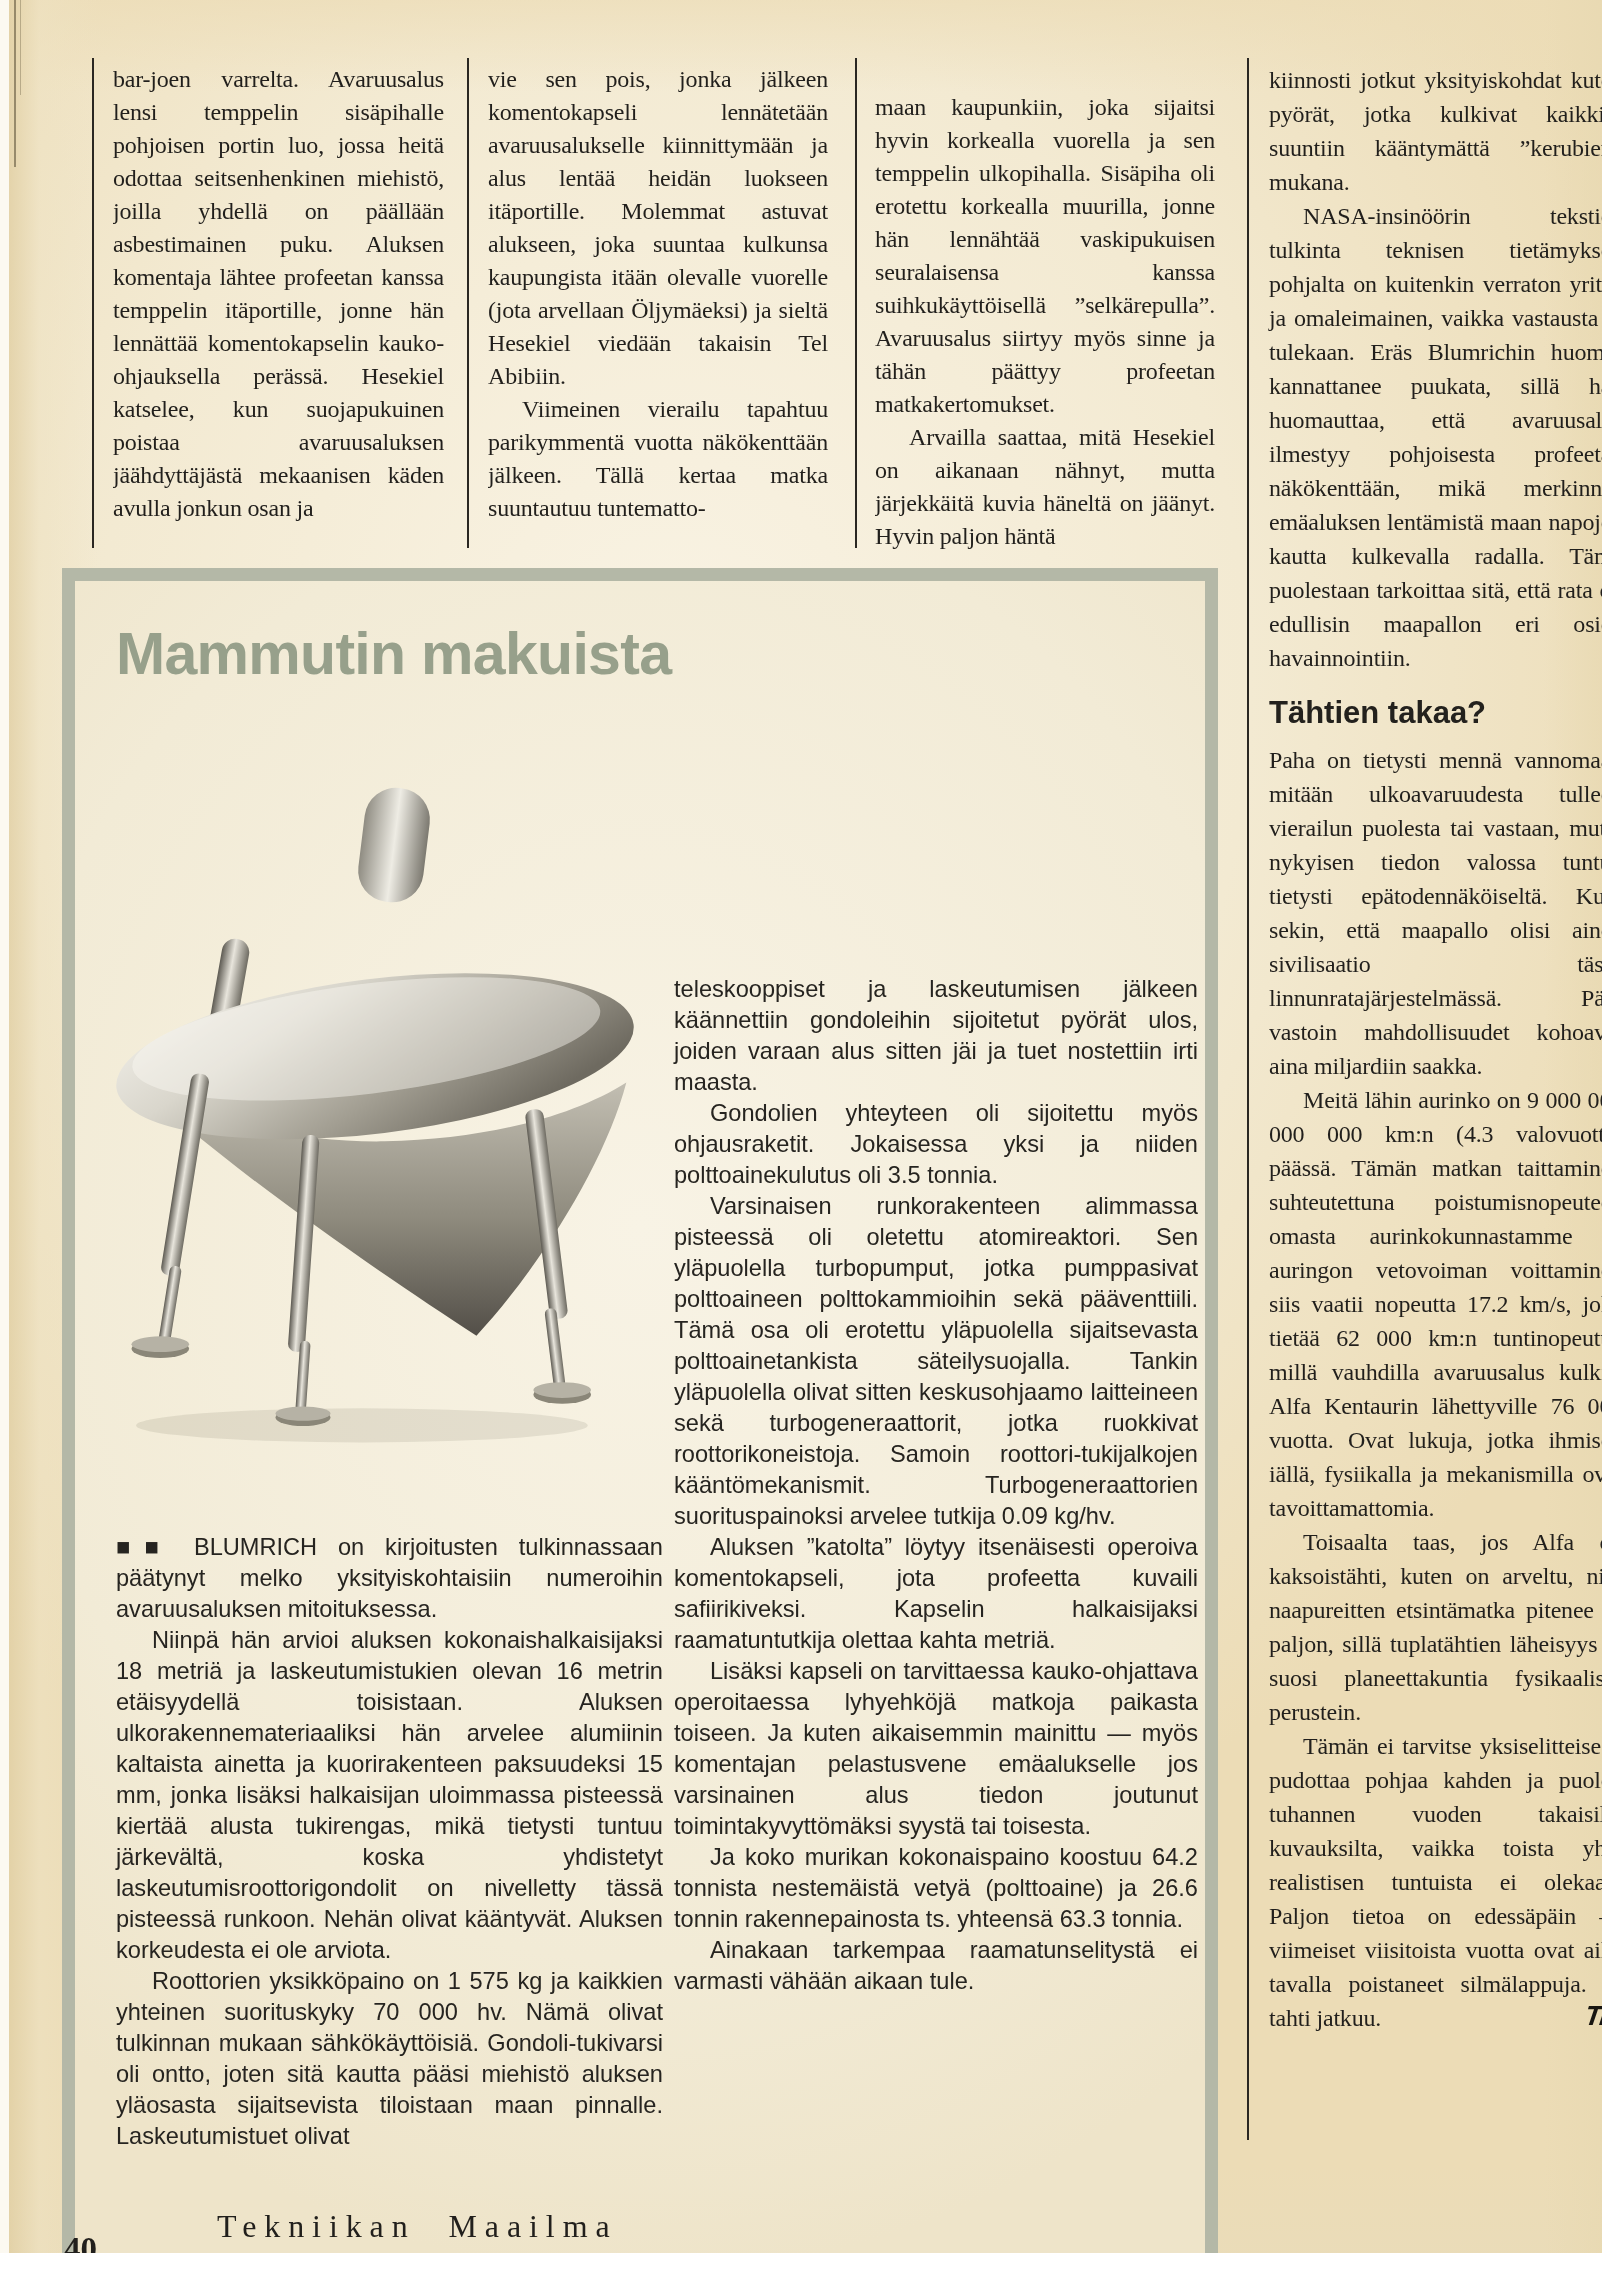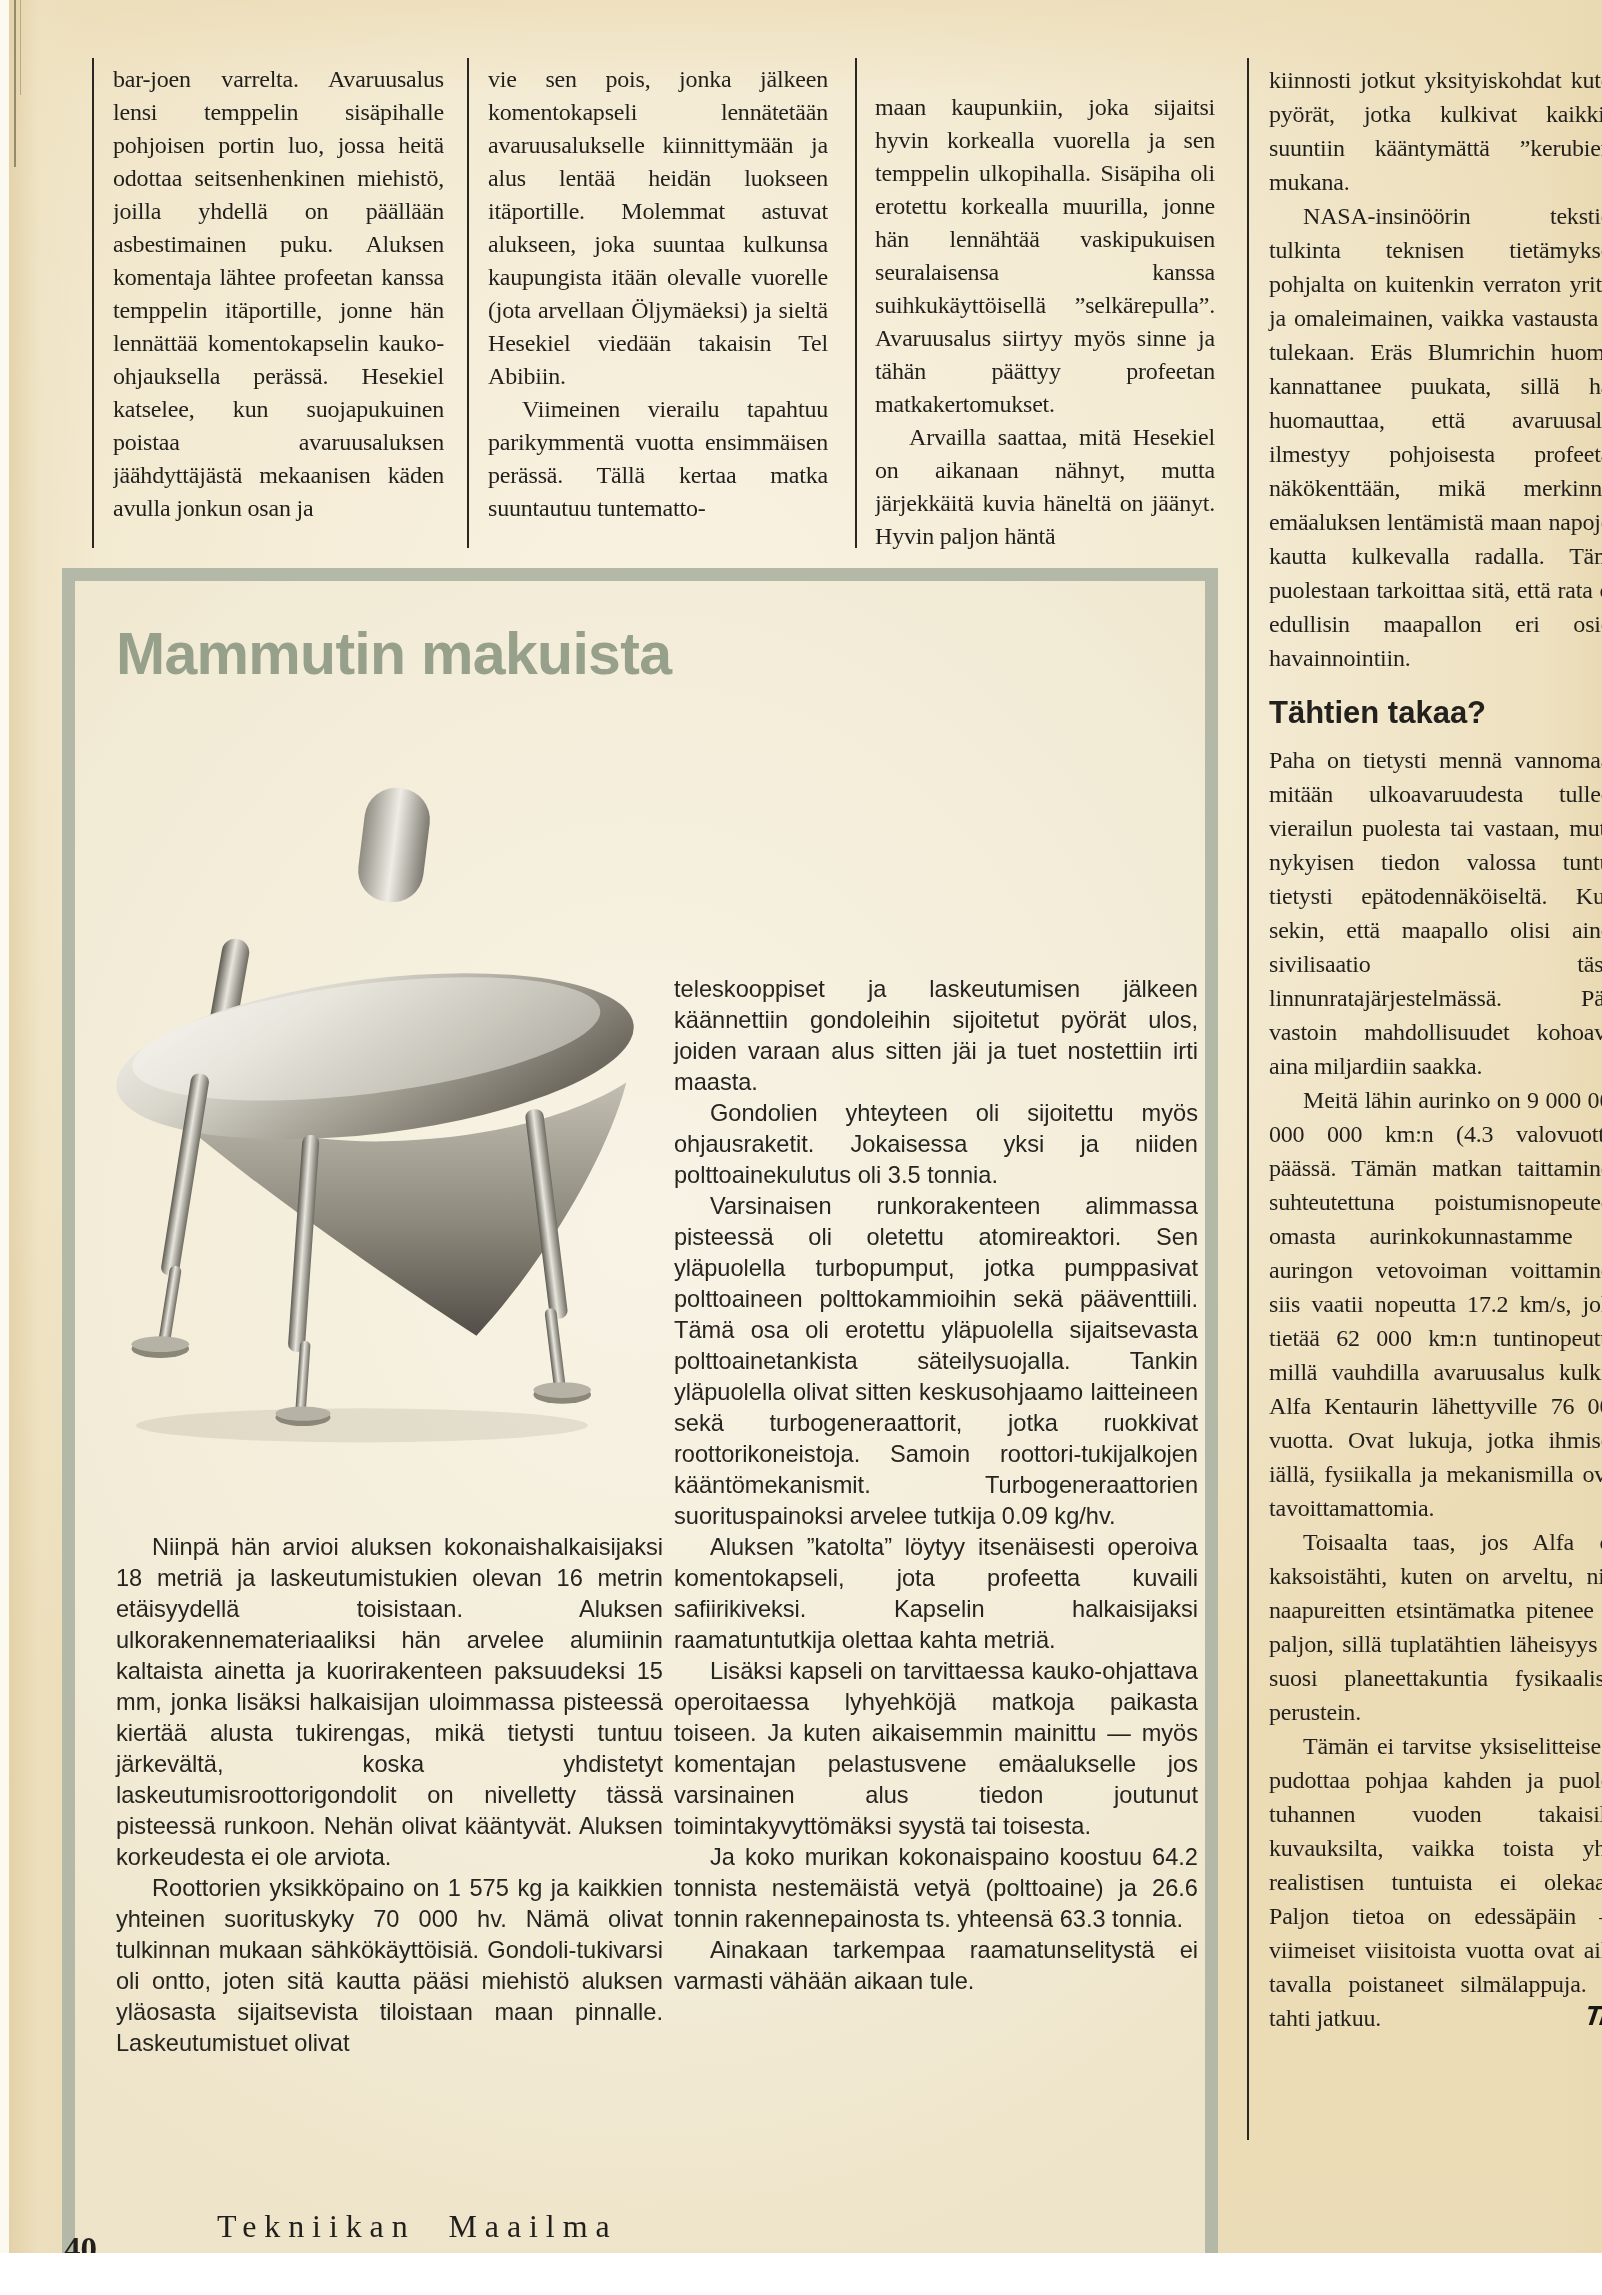--- a/index.html
+++ b/index.html
@@ -73,21 +73,21 @@
   <div class="rule rule-b"></div>
   <div class="rule rule-c"></div>
   <div class="rule rule-d"></div>
 
   <section class="col col1">
     <p>bar-joen varrelta. Avaruusalus lensi temppelin sisäpihalle pohjoisen portin luo, jossa heitä odottaa seitsenhenkinen miehistö, joilla yhdellä on päällään asbestimainen puku. Aluksen komentaja lähtee profeetan kanssa temppelin itäportille, jonne hän lennättää komentokapselin kauko-ohjauksella perässä. Hesekiel katselee, kun suojapukuinen poistaa avaruusaluksen jäähdyttäjästä mekaanisen käden avulla jonkun osan ja</p>
   </section>
 
   <section class="col col2">
     <p>vie sen pois, jonka jälkeen komentokapseli lennätetään avaruusalukselle kiinnittymään ja alus lentää heidän luokseen itäportille. Molemmat astuvat alukseen, joka suuntaa kulkunsa kaupungista itään olevalle vuorelle (jota arvellaan Öljymäeksi) ja sieltä Hesekiel viedään takaisin Tel Abibiin.</p>
-    <p class="ind">Viimeinen vierailu tapahtuu parikymmentä vuotta ensimmäisen perässä. Tällä kertaa matka suuntautuu tuntematto-</p>
+    <p class="ind">Viimeinen vierailu tapahtuu parikymmentä vuotta näkökenttään jälkeen. Tällä kertaa matka suuntautuu tuntematto-</p>
   </section>
 
   <section class="col col3">
     <p>maan kaupunkiin, joka sijaitsi hyvin korkealla vuorella ja sen temppelin ulkopihalla. Sisäpiha oli erotettu korkealla muurilla, jonne hän lennähtää vaskipukuisen seuralaisensa kanssa suihkukäyttöisellä ”selkärepulla”. Avaruusalus siirtyy myös sinne ja tähän päättyy profeetan matkakertomukset.</p>
     <p class="ind">Arvailla saattaa, mitä Hesekiel on aikanaan nähnyt, mutta järjekkäitä kuvia häneltä on jäänyt. Hyvin paljon häntä</p>
   </section>
 
   <section class="col col4">
     <p>kiinnosti jotkut yksityiskohdat kuten pyörät, jotka kulkivat kaikkiin suuntiin kääntymättä ”kerubien” mukana.</p>
     <p class="ind">NASA-insinöörin tekstien tulkinta teknisen tietämyksen pohjalta on kuitenkin verraton yritys ja omaleimainen, vaikka vastausta ei tulekaan. Eräs Blumrichin huomio kannattanee puukata, sillä hän huomauttaa, että avaruusalus ilmestyy pohjoisesta profeetan näkökenttään, mikä merkinnee emäaluksen lentämistä maan napojen kautta kulkevalla radalla. Tämä puolestaan tarkoittaa sitä, että rata on edullisin maapallon eri osien havainnointiin.</p>
@@ -153,20 +153,21 @@
       </g>
       <g>
         <rect x="688" y="560" width="28" height="322" rx="12" fill="url(#gLeg)" transform="rotate(-7 702 721)"></rect>
         <rect x="706" y="865" width="18" height="122" rx="8" fill="url(#gLeg)" transform="rotate(-7 715 926)"></rect>
         <ellipse cx="726" cy="997" rx="44" ry="14" fill="#8a8678"></ellipse>
         <ellipse cx="726" cy="990" rx="44" ry="12" fill="#b6b2a5"></ellipse>
       </g>
     </svg>
 
     <div class="box-col box-col-left">
+      <p>■■ BLUMRICH on kirjoitusten tulkinnassaan päätynyt melko yksityiskohtaisiin numeroihin avaruusaluksen mitoituksessa.</p>
       <p class="ind">Niinpä hän arvioi aluksen kokonaishalkaisijaksi 18 metriä ja laskeutumistukien olevan 16 metrin etäisyydellä toisistaan. Aluksen ulkorakennemateriaaliksi hän arvelee alumiinin kaltaista ainetta ja kuorirakenteen paksuudeksi 15 mm, jonka lisäksi halkaisijan uloimmassa pisteessä kiertää alusta tukirengas, mikä tietysti tuntuu järkevältä, koska yhdistetyt laskeutumisroottorigondolit on nivelletty tässä pisteessä runkoon. Nehän olivat kääntyvät. Aluksen korkeudesta ei ole arviota.</p>
       <p class="ind">Roottorien yksikköpaino on 1 575 kg ja kaikkien yhteinen suorituskyky 70 000 hv. Nämä olivat tulkinnan mukaan sähkökäyttöisiä. Gondoli-tukivarsi oli ontto, joten sitä kautta pääsi miehistö aluksen yläosasta sijaitsevista tiloistaan maan pinnalle. Laskeutumistuet olivat</p>
     </div>
 
     <div class="box-col box-col-right">
       <p>teleskooppiset ja laskeutumisen jälkeen käännettiin gondoleihin sijoitetut pyörät ulos, joiden varaan alus sitten jäi ja tuet nostettiin irti maasta.</p>
       <p class="ind">Gondolien yhteyteen oli sijoitettu myös ohjausraketit. Jokaisessa yksi ja niiden polttoainekulutus oli 3.5 tonnia.</p>
       <p class="ind">Varsinaisen runkorakenteen alimmassa pisteessä oli oletettu atomireaktori. Sen yläpuolella turbopumput, jotka pumppasivat polttoaineen polttokammioihin sekä pääventtiili. Tämä osa oli erotettu yläpuolella sijaitsevasta polttoainetankista säteilysuojalla. Tankin yläpuolella olivat sitten keskusohjaamo laitteineen sekä turbogeneraattorit, jotka ruokkivat roottorikoneistoja. Samoin roottori-tukijalkojen kääntömekanismit. Turbogeneraattorien suorituspainoksi arvelee tutkija 0.09 kg/hv.</p>
       <p class="ind">Aluksen ”katolta” löytyy itsenäisesti operoiva komentokapseli, jota profeetta kuvaili safiirikiveksi. Kapselin halkaisijaksi raamatuntutkija olettaa kahta metriä.</p>
       <p class="ind">Lisäksi kapseli on tarvittaessa kauko-ohjattava operoitaessa lyhyehköjä matkoja paikasta toiseen. Ja kuten aikaisemmin mainittu — myös komentajan pelastusvene emäalukselle jos varsinainen alus tiedon joutunut toimintakyvyttömäksi syystä tai toisesta.</p>

